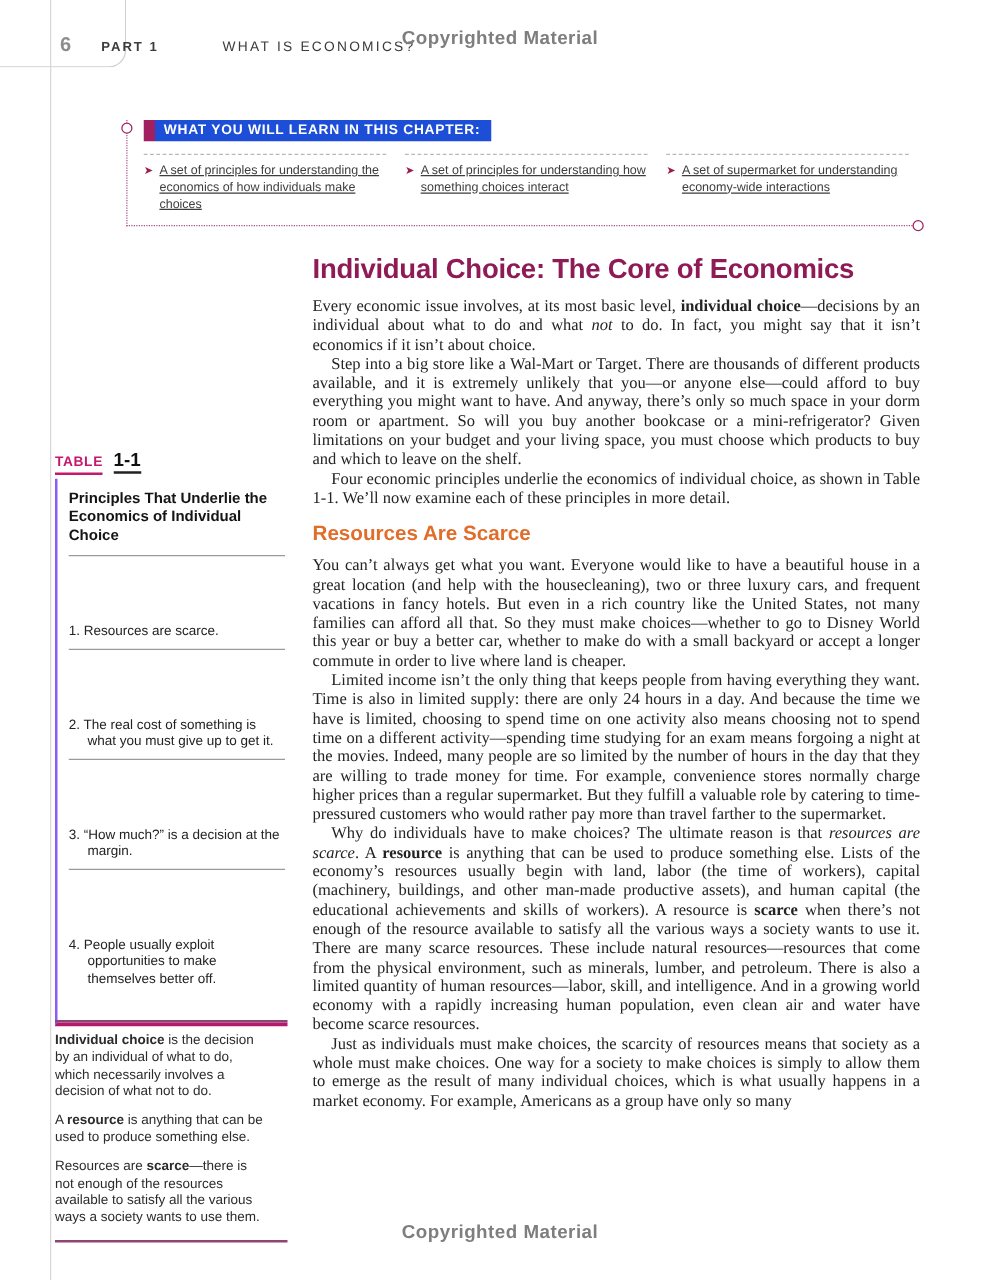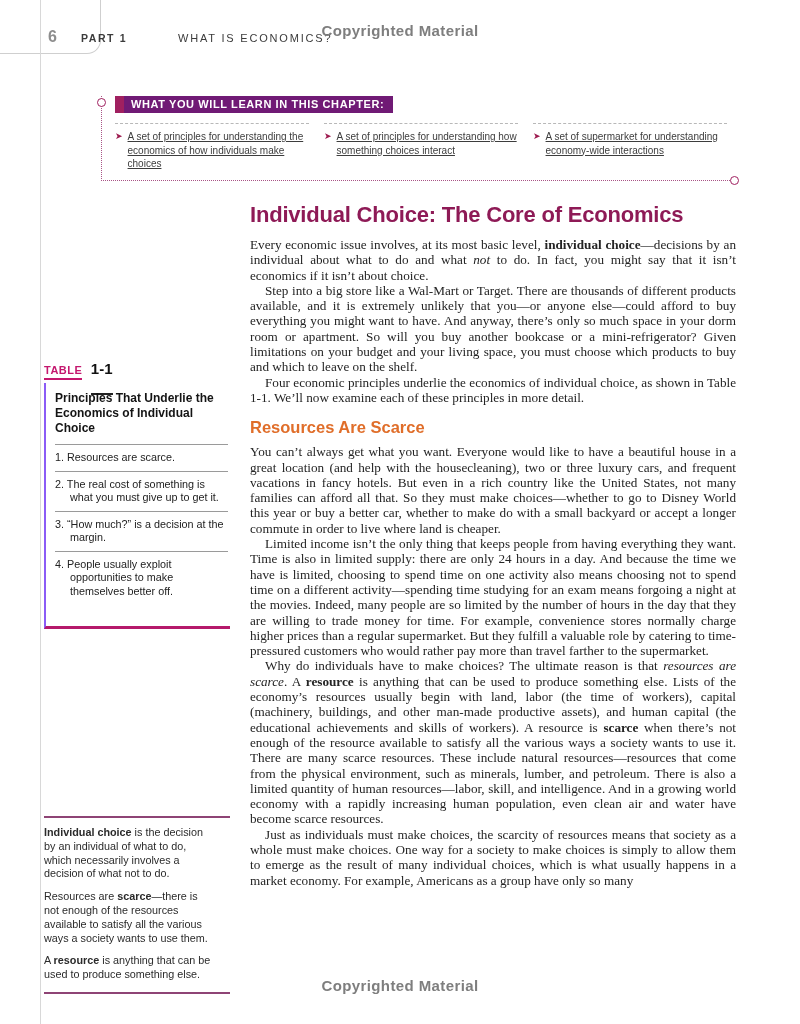--- a/index.html
+++ b/index.html
@@ -19,48 +19,48 @@
   .copy-top{top:22px;}
   .copy-bottom{top:977px;}
   
   .learnbox{position:absolute;left:101px;top:96px;width:632px;height:84px;
             border-left:1px dotted #a85586;border-bottom:1px dotted #a85586;}
   .corner-circle{position:absolute;width:7px;height:7px;border:1.5px solid #a02060;border-radius:50%;background:#fff;}
   .cc-tl{left:-5px;top:2px;}
   .cc-br{right:-5px;bottom:-5px;}
   .learnhead{position:absolute;left:13px;top:0;display:flex;height:17px;}
   .learnhead .accent{width:9px;background:#a02060;}
-  .learnhead .bar{background:#701a75;color:#ffffff;font-size:11px;font-weight:bold;
+  .learnhead .bar{background:#1d4ed8;color:#ffffff;font-size:11px;font-weight:bold;
                   letter-spacing:0.6px;padding:2px 9px 0 7px;white-space:nowrap;}
   .learncols{position:absolute;left:13px;top:27px;display:flex;gap:15px;}
   .learncol{width:194px;border-top:1.5px dashed #b8b8b8;padding-top:6px;display:flex;}
   .learncol .arrow{color:#9d1b4f;font-size:9px;margin-right:5px;line-height:13px;flex:0 0 auto;}
   .learncol .txt{font-size:10px;line-height:13.5px;color:#3d3d3d;text-decoration:underline;}
   
   .maincol{position:absolute;left:250px;top:202px;width:486px;}
   .maintitle{font-family:"Liberation Sans",sans-serif;font-size:22px;font-weight:bold;
              color:#8e1a56;margin:0 0 9px 0;letter-spacing:-0.2px;}
   .body-p{font-family:"Liberation Serif",serif;font-size:13.2px;line-height:15.3px;
           color:#242424;text-align:justify;margin:0;}
   .body-p.indent{text-indent:15px;}
   .sectionhead{font-family:"Liberation Sans",sans-serif;font-size:16.5px;font-weight:bold;
                color:#e06e2a;margin:13px 0 7px 0;}
   
   .tablewrap{position:absolute;left:44px;top:360px;width:186px;}
   .tablelabel{margin-bottom:0;}
   .tablelabel .t1{font-size:11px;font-weight:bold;color:#c4176e;letter-spacing:0.5px;
                   border-bottom:2px solid #c4176e;padding-bottom:2px;}
   .tablelabel .t2{font-size:15px;font-weight:bold;color:#111111;border-bottom:2px solid #222222;
-                  padding-bottom:16px;margin-left:4px;}
+                  padding-bottom:0;margin-left:4px;}
   .tablebox{margin-top:5px;border-left:2px solid #8b5cf6;border-bottom:3px solid #b5196b;
             padding:8px 2px 22px 9px;}
   .tabletitle{font-size:12px;font-weight:bold;color:#141414;line-height:15px;
               padding-bottom:8px;border-bottom:1px solid #9a9a9a;}
   .tableitem{font-size:10.8px;color:#222222;line-height:13.5px;padding:6px 0;
-             border-bottom:1px solid #9a9a9a;padding-left:15px;text-indent:-15px;}
+             border-bottom:1px solid #9a9a9a;padding-left:15px;text-indent:-15px;margin-top:48px;}
   .tableitem:last-child{border-bottom:none;}
   
   .defs{position:absolute;left:44px;top:816px;width:186px;
         border-top:2px solid #8e4475;border-bottom:2px solid #8e4475;padding:8px 0 10px 0;}
   .def-p{font-size:10.8px;line-height:13.8px;color:#2b2b2b;margin:0 16px 9px 0;}
   .def-p:last-child{margin-bottom:0;}
 </style>
 </head>
 <body>
 
@@ -121,19 +121,19 @@
       <div class="tabletitle">Principles That Underlie the Economics of Individual Choice</div>
       <div class="tableitem">1. Resources are scarce.</div>
       <div class="tableitem">2. The real cost of something is what you must give up to get it.</div>
       <div class="tableitem">3. “How much?” is a decision at the margin.</div>
       <div class="tableitem">4. People usually exploit opportunities to make themselves better off.</div>
     </div>
   </div>
 
   <div class="defs">
     <p class="def-p"><span style="font-weight: bold;">Individual choice</span><span> is the decision by an individual of what to do, which necessarily involves a decision of what not to do.</span></p>
+    <p class="def-p"><span>A </span><span style="font-weight: bold;">resource</span><span> is anything that can be used to produce something else.</span></p>
     <p class="def-p"><span>Resources are </span><span style="font-weight: bold;">scarce</span><span>—there is not enough of the resources available to satisfy all the various ways a society wants to use them.</span></p>
-    <p class="def-p"><span>A </span><span style="font-weight: bold;">resource</span><span> is anything that can be used to produce something else.</span></p>
   </div>
 
   <div class="copyright copy-bottom">Copyrighted Material</div>
 
 </div>
 
 </body></html>

